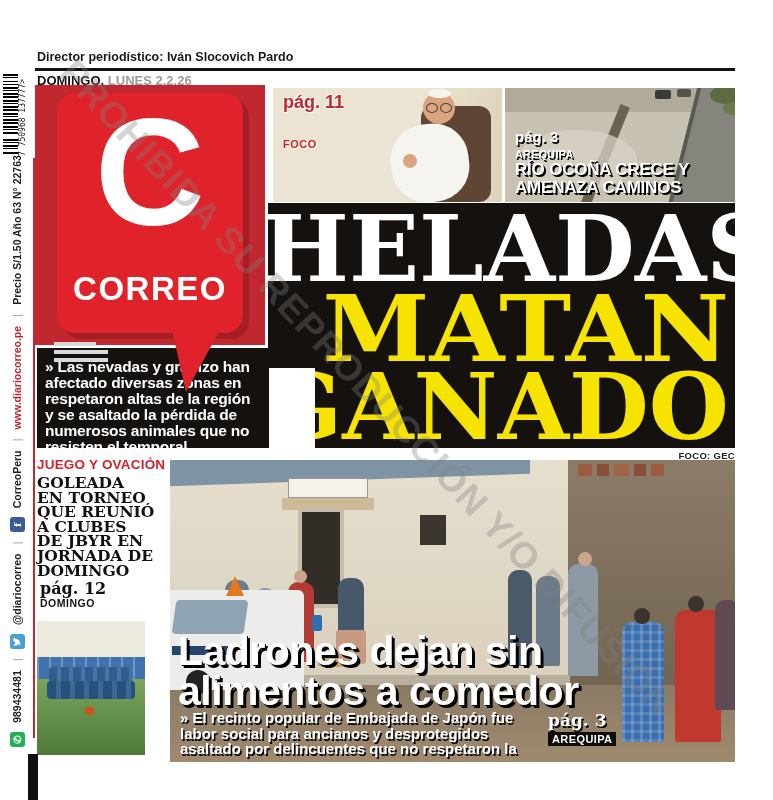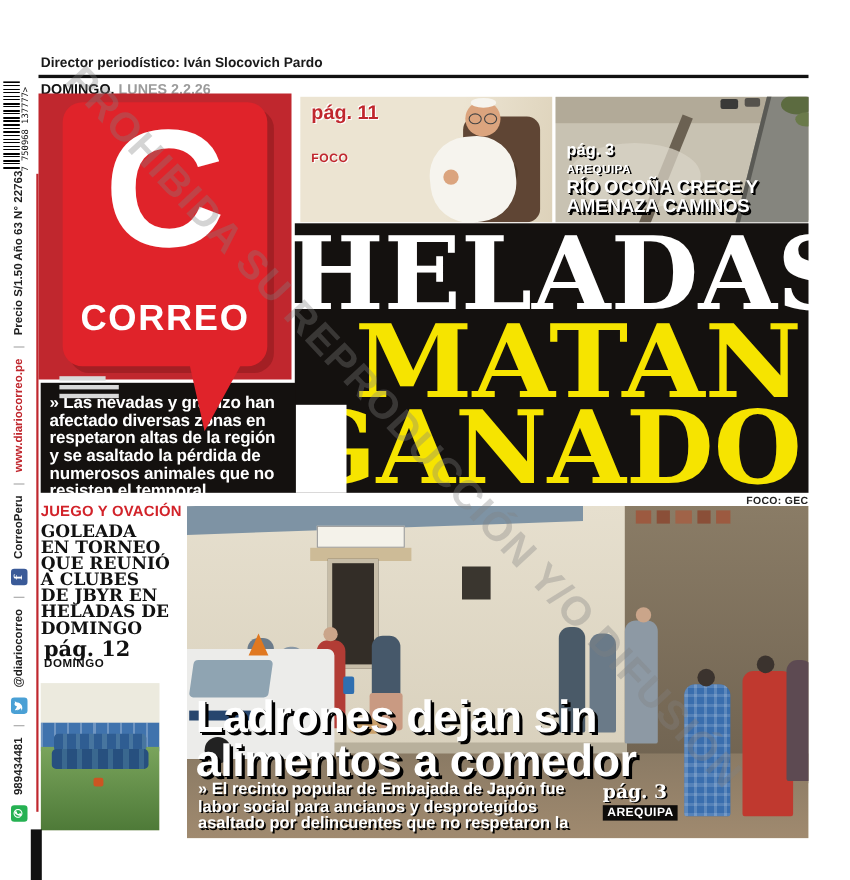--- a/index.html
+++ b/index.html
@@ -58,21 +58,21 @@
 
   .sub-black{left:37px;top:348px;width:232px;height:100px;background:#14110f;box-sizing:border-box;
              padding:11px 4px 0 8px;}
   .sub-black div{color:#fff;font-weight:bold;font-size:15.5px;line-height:16px;letter-spacing:-.2px;}
   .foto-credit{top:450px;right:38px;font-size:9.5px;font-weight:bold;color:#222;letter-spacing:.3px;}
 
   
   .sports-kicker{left:37px;top:457px;color:#d2232a;font-weight:900;font-size:13.5px;letter-spacing:.2px;}
   .sports-head{left:37px;top:476px;width:140px;font-family:"DejaVu Serif",serif;font-weight:bold;
                font-size:15.5px;line-height:14.6px;color:#111;}
-  .sports-pg{left:40px;top:579px;font-family:"DejaVu Serif",serif;font-weight:bold;font-size:19px;color:#111;}
+  .sports-pg{left:40px;top:579px;font-family:"DejaVu Serif",serif;font-weight:bold;font-size:16px;color:#111;}
   .sports-sec{left:40px;top:597px;font-size:10.5px;font-weight:900;color:#111;letter-spacing:.5px;}
   .sports-photo{left:37px;top:621px;width:108px;height:134px;overflow:hidden;background:#eceade;}
 
   
   .main-photo{left:170px;top:460px;width:565px;height:302px;overflow:hidden;background:#d8d0bc;}
   .bottom-hl{left:8px;font-size:41px;font-weight:bold;color:#fff;letter-spacing:-.5px;white-space:nowrap;
              text-shadow:3px 3px 0 #000,1px 1px 0 #000;z-index:5;}
   .bottom-sum{left:10px;font-size:15px;font-weight:bold;color:#fff;line-height:15.5px;
               text-shadow:1.5px 1.5px 0 #000;z-index:5;white-space:nowrap;}
   .bottom-pg{left:378px;top:250px;font-family:"DejaVu Serif",serif;font-weight:bold;font-size:17px;color:#fff;
@@ -173,21 +173,21 @@
   </div>
   <div class="abs foto-credit">FOCO: GEC</div>
 
   <div class="abs sports-kicker">JUEGO Y OVACIÓN</div>
   <div class="abs sports-head">
     <div>GOLEADA</div>
     <div>EN TORNEO</div>
     <div>QUE REUNIÓ</div>
     <div>A CLUBES</div>
     <div>DE JBYR EN</div>
-    <div>HELADAS DE</div>
+    <div>JORNADA DE</div>
     <div>DOMINGO</div>
   </div>
   <div class="abs sports-pg">pág. 12</div>
   <div class="abs sports-sec">DOMINGO</div>
   <div class="abs sports-photo">
     <div class="abs" style="left:0;top:36px;width:108px;height:26px;background:#4073ad;"></div>
     <div class="abs" style="left:0;top:36px;width:108px;height:26px;background:repeating-linear-gradient(90deg,rgba(255,255,255,.25) 0 2px,transparent 2px 12px);"></div>
     <div class="abs" style="left:0;top:58px;width:108px;height:76px;background:linear-gradient(#7aa45c,#4e7a38);"></div>
     <div class="abs" style="left:12px;top:46px;width:84px;height:16px;border-radius:4px;background:repeating-linear-gradient(90deg,#2f5d92 0 8px,#47759f 8px 12px);"></div>
     <div class="abs" style="left:10px;top:60px;width:88px;height:18px;border-radius:4px;background:repeating-linear-gradient(90deg,#27507f 0 9px,#3a688f 9px 14px);"></div>

